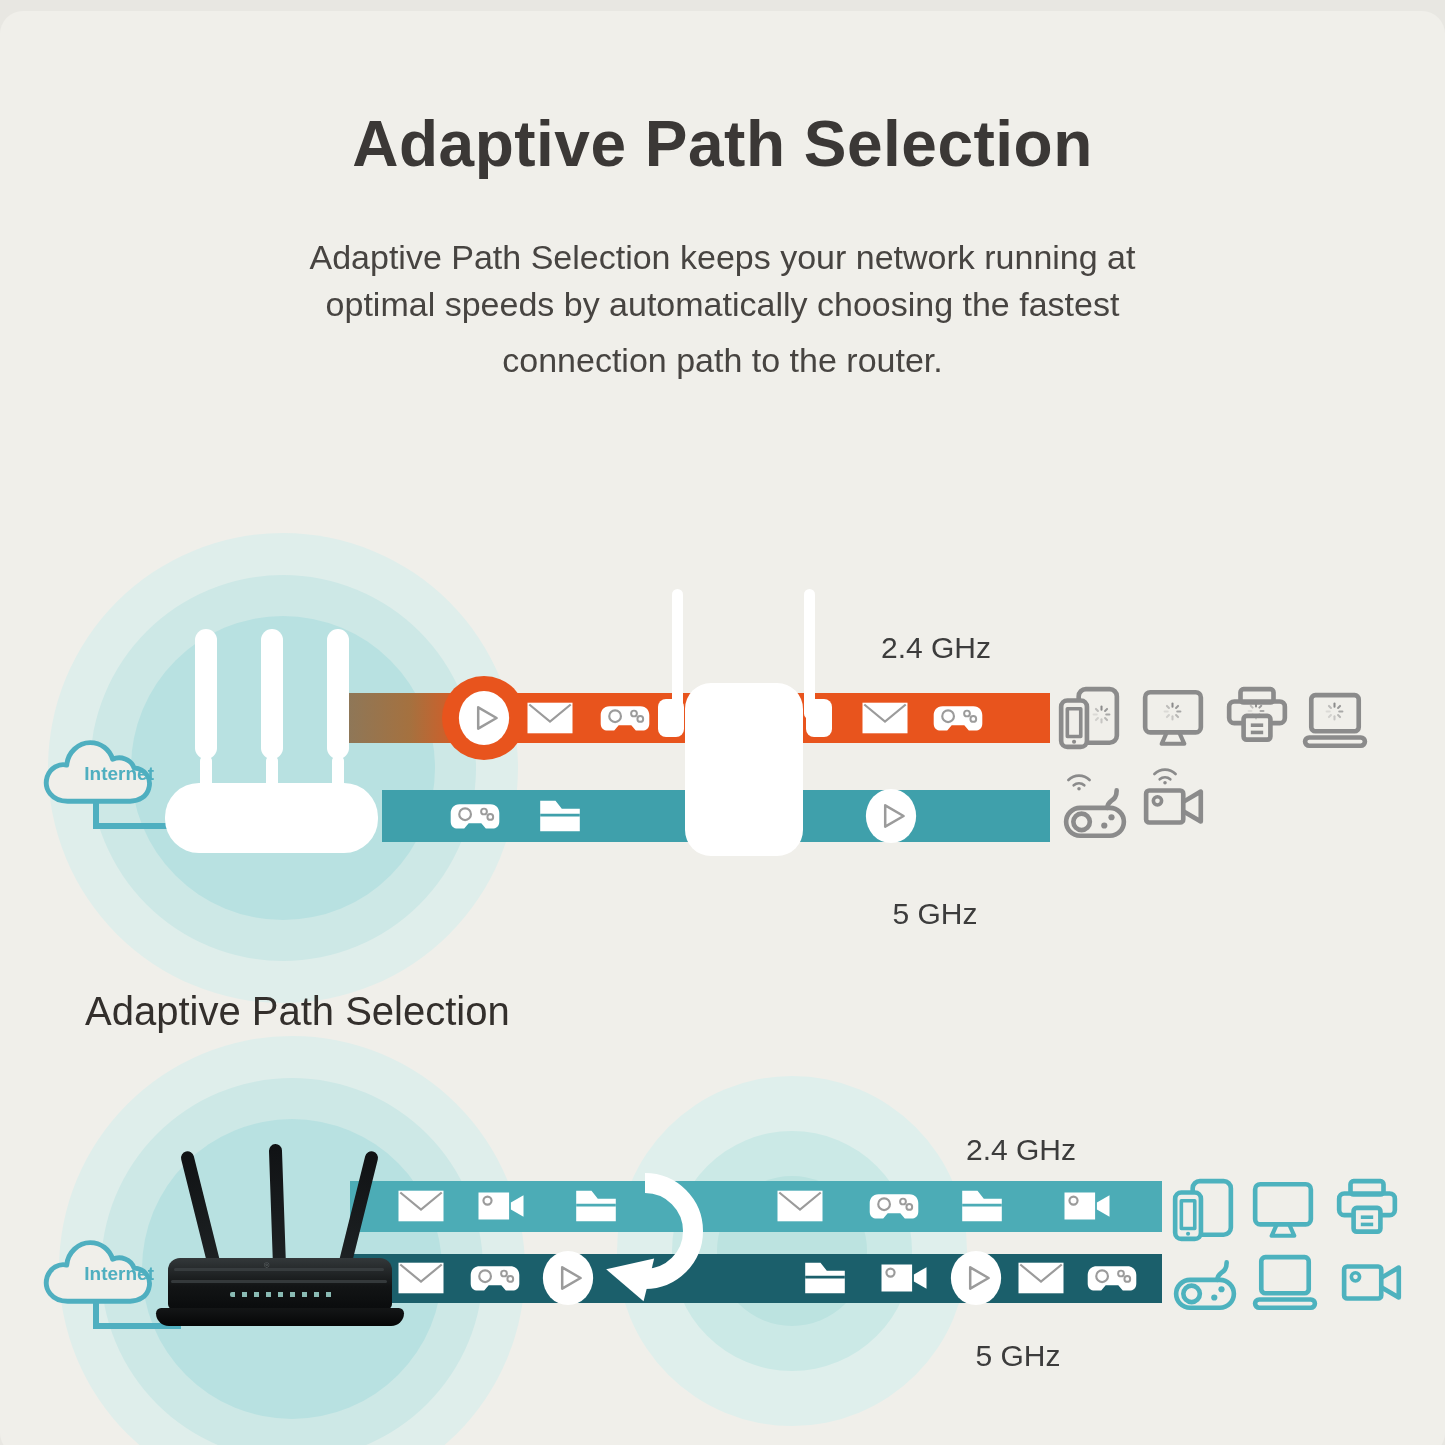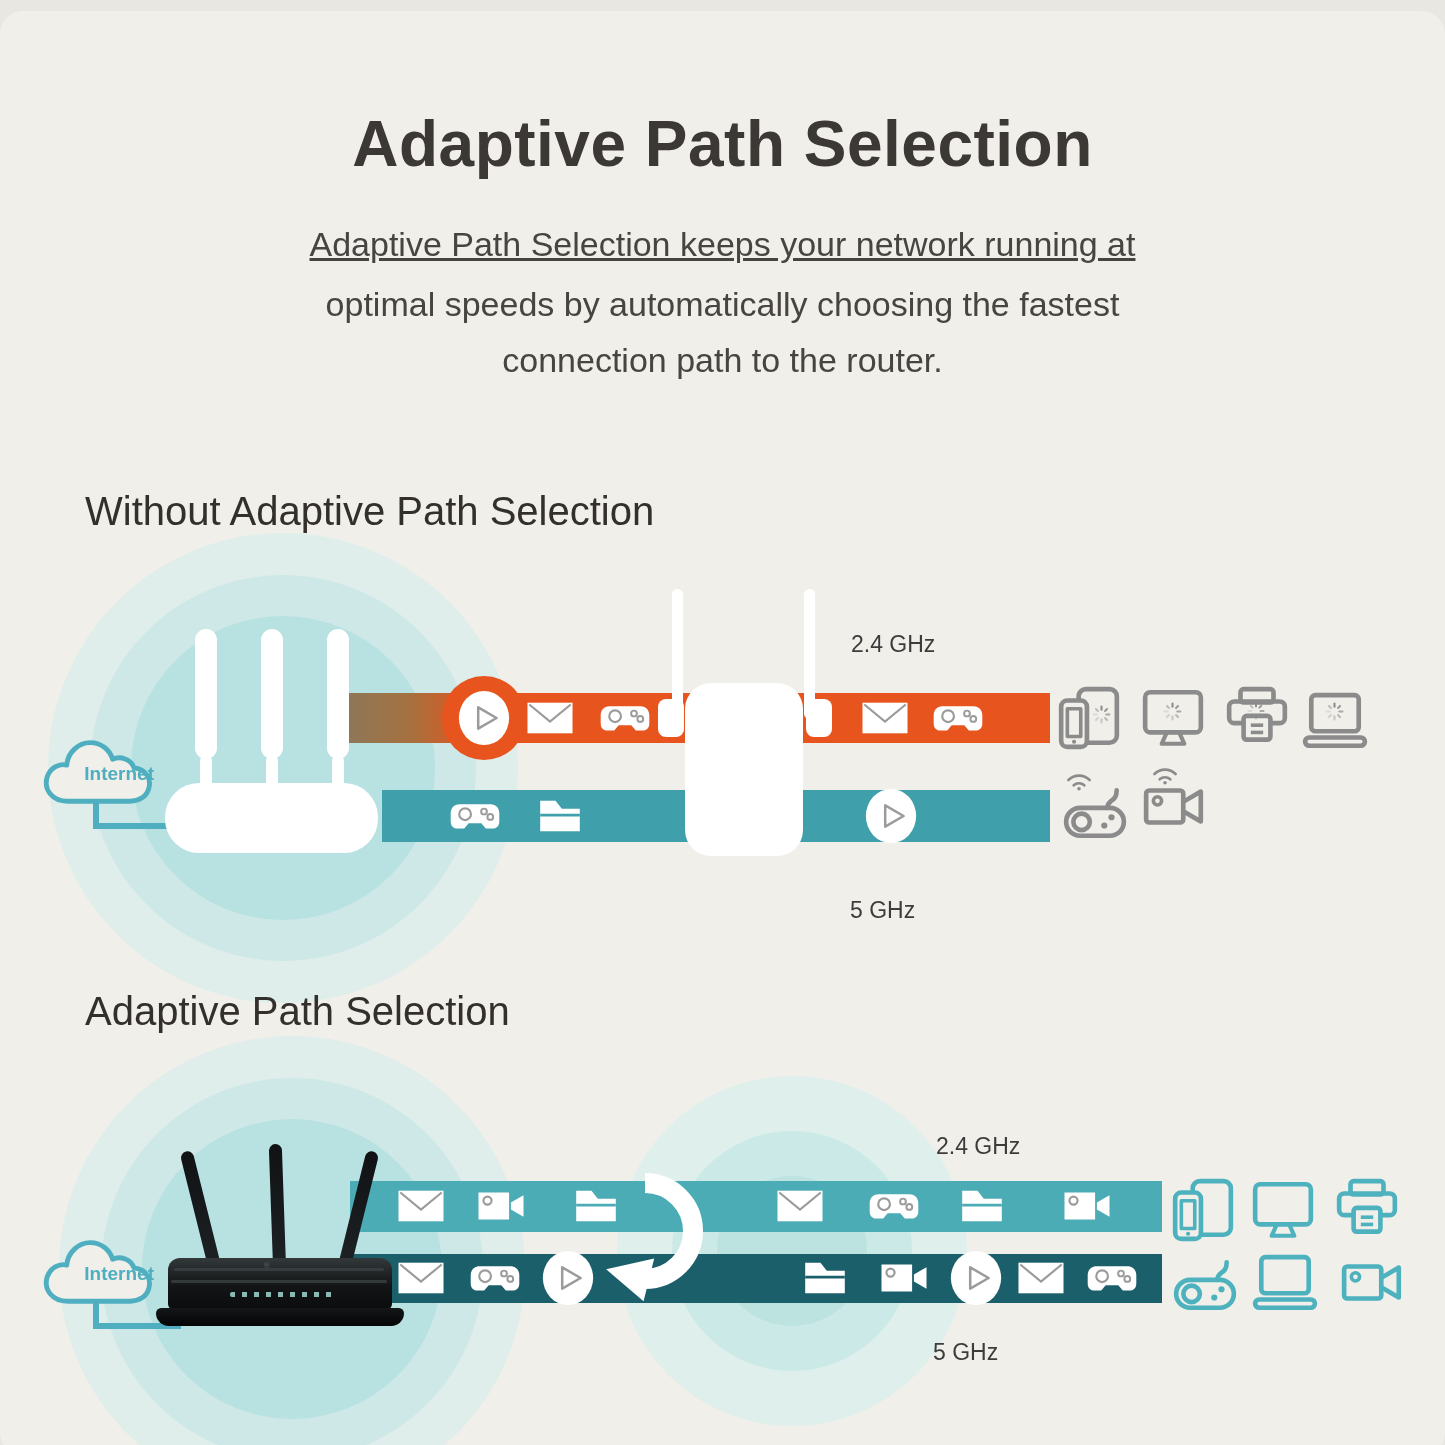--- a/index.html
+++ b/index.html
@@ -10,21 +10,21 @@
   
   .title{left:0;top:96px;width:1445px;text-align:center;font-size:64px;font-weight:700;color:#3B3836;letter-spacing:.5px;}
   .desc{left:0;width:1445px;text-align:center;font-size:34px;color:#474441;}
   .section-heading{left:85px;font-size:40px;font-weight:400;color:#332F2C;}
   
   .band{position:absolute;}
   .band-orange{background:linear-gradient(90deg,#8E7758 0px,#A5713F 62px,#E8541D 128px,#E8541D 100%);}
   .band-teal1{background:#3FA0AB;}
   .band-teal-light{background:#4CACB6;}
   .band-teal-dark{background:#1B5F6B;}
-  .freq-label{position:absolute;width:170px;text-align:left;font-size:23px;color:#3C3C3C;}
+  .freq-label{position:absolute;width:170px;text-align:center;font-size:30px;color:#3C3C3C;}
   .caption{position:absolute;text-align:center;font-size:32px;color:#3C3C3C;}
   .band-icon{position:absolute;width:54px;height:54px;}
   .band-icon-lg{position:absolute;width:58px;height:58px;}
   .partial-icon{position:absolute;background:#fff;border-radius:8px;}
   
   .dev{position:absolute;width:66px;height:66px;}
   .dev svg{width:66px;height:66px;}
   .dev-gray{color:#8B8B8B;}
   .dev-teal{color:#4DB2BE;}
   .spin{position:absolute;color:#8B8B8B;}
@@ -145,25 +145,24 @@
     </symbol>
     <symbol id="s-cloud" viewBox="0 0 120 84">
       <path d="M30 74 C14 74 5 62 9 49 C12 40 21 35 29 37 C30 24 41 14 53 14 C64 14 73 21 76 31 C84 27 95 31 98 40 C110 41 116 51 113 61 C111 69 103 74 94 74 Z" fill="#F0EFEA" stroke="#4FAFC0" stroke-width="5" stroke-linejoin="round"></path>
     </symbol>
   </defs>
 </svg>
 
 <div id="canvas">
 
   <div class="abs title">Adaptive Path Selection</div>
-  <div class="abs desc" style="top:214px;text-decoration:underline;">Adaptive Path Selection keeps your network running at</div>
+  <div class="abs desc" style="top:227px;">Adaptive Path Selection keeps your network running at</div>
   <div class="abs desc" style="top:274px;">optimal speeds by automatically choosing the fastest</div>
   <div class="abs desc" style="top:330px;">connection path to the router.</div>
 
-  <div class="abs section-heading" style="top:478px;">Without Adaptive Path Selection</div>
 
   <div class="circle" style="left:48px;top:522px;width:470px;height:470px;background:#DFEEEB;"></div>
   <div class="circle" style="left:90px;top:564px;width:386px;height:386px;background:#CDE8E6;"></div>
   <div class="circle" style="left:131px;top:605px;width:304px;height:304px;background:#B8E1E1;"></div>
 
   <svg class="abs" style="left:38px;top:718px;width:118px;height:82px;">
       <use href="#s-cloud"></use>
     </svg>
   <div class="internet-label" style="left:39px;top:752px;">Internet</div>
   <div class="line" style="left:93px;top:788px;width:6px;height:28px;"></div>

